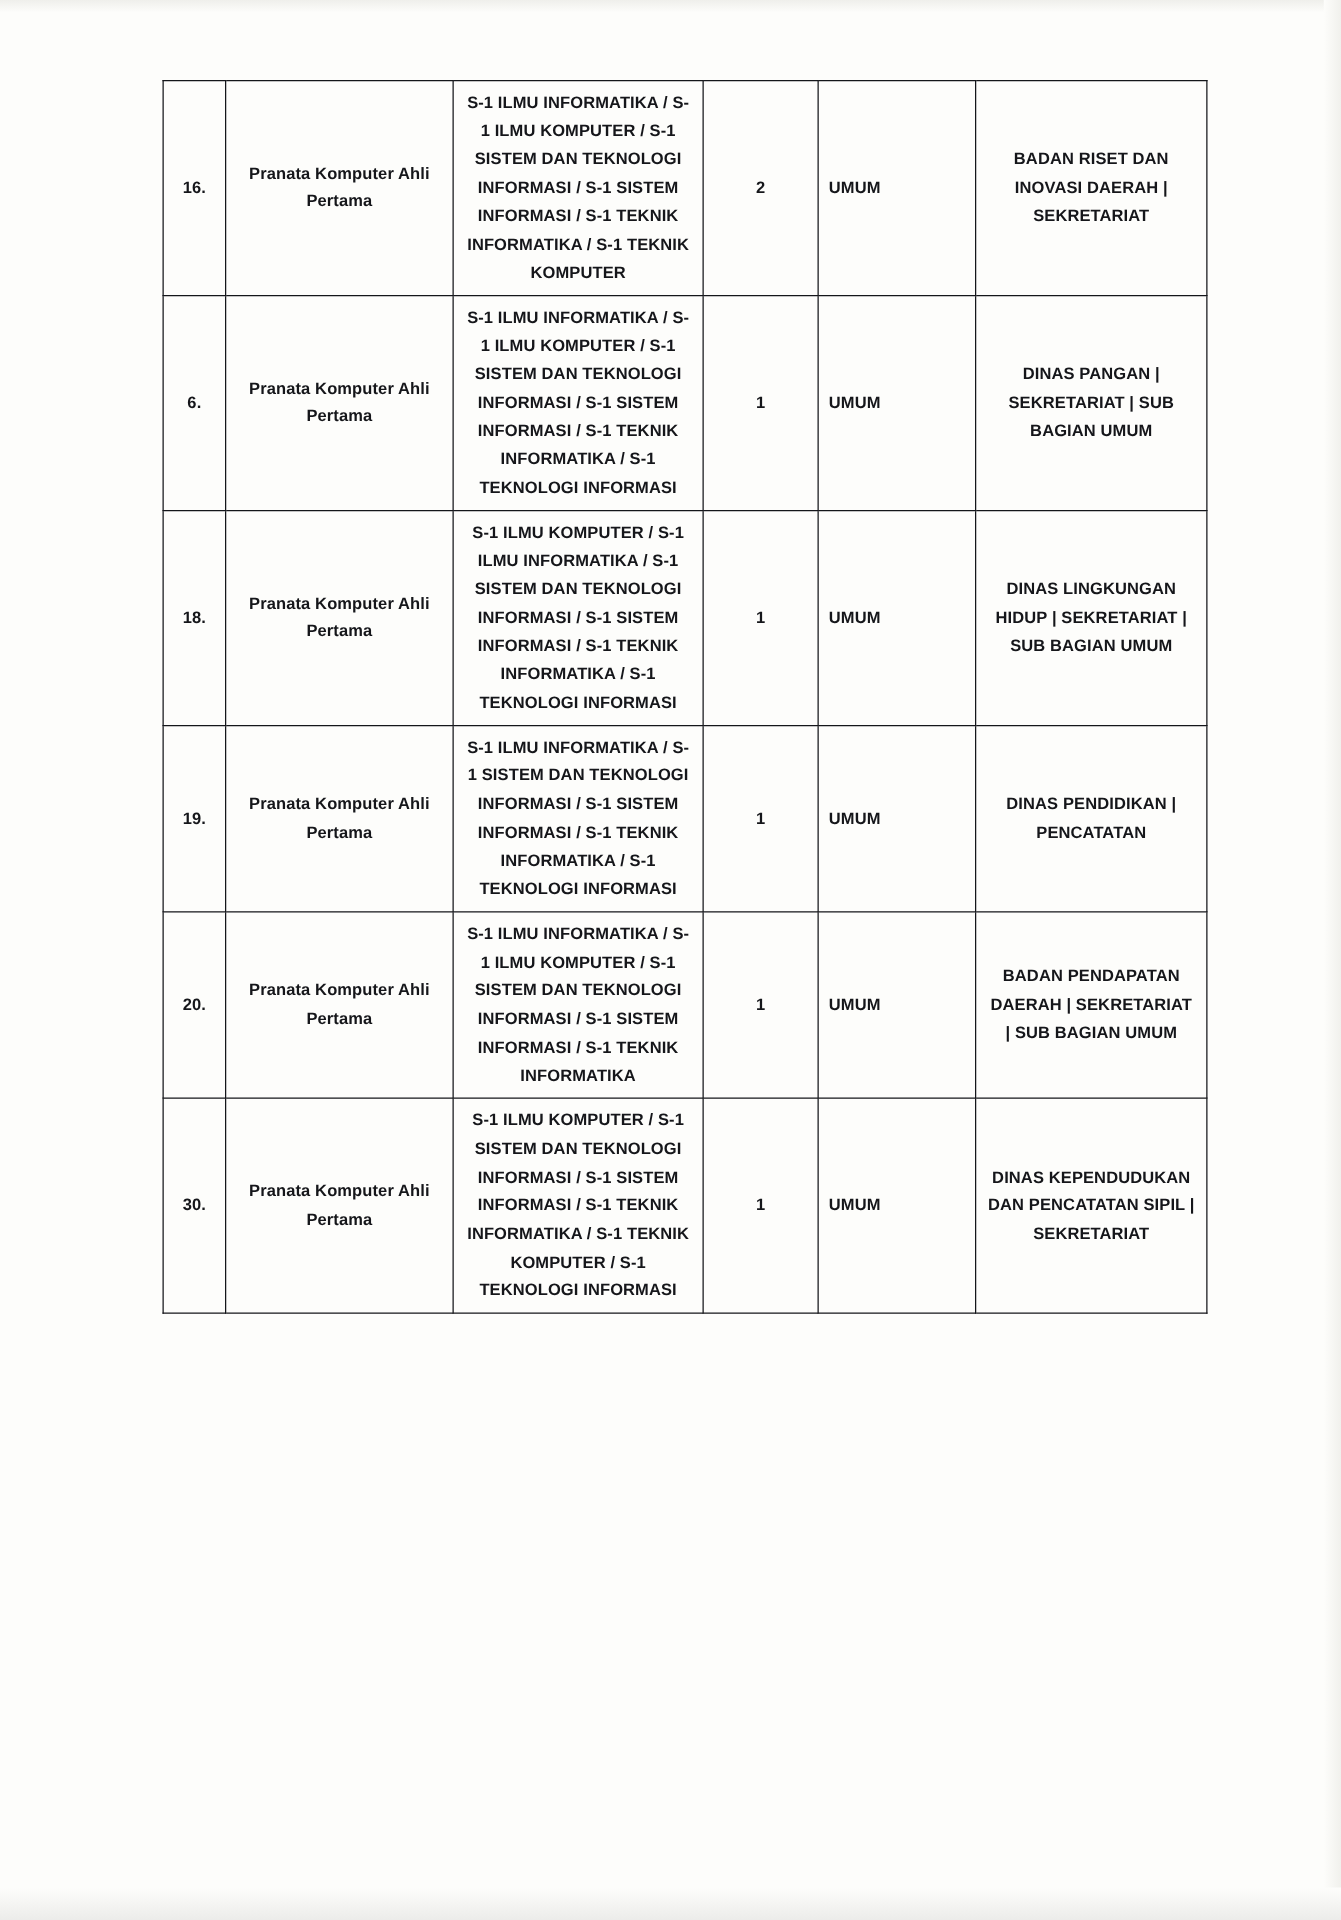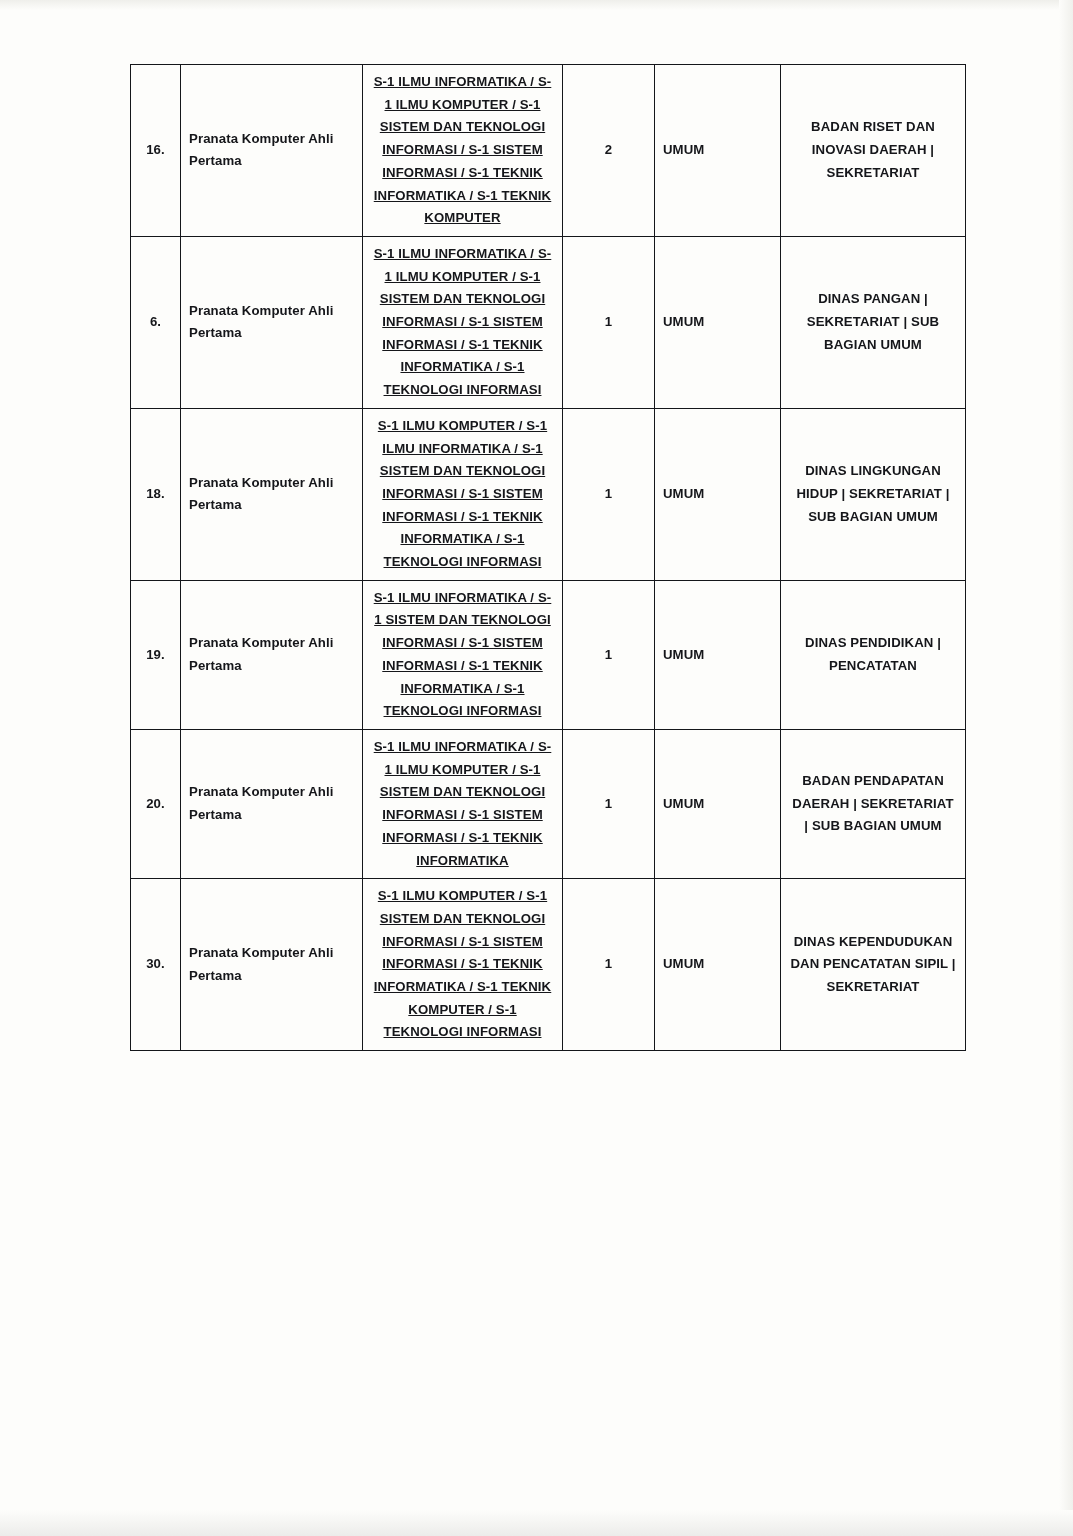--- a/index.html
+++ b/index.html
@@ -62,29 +62,28 @@
   col.c-pend { width: 200px; }
   col.c-jml { width: 92px; }
   col.c-jenis { width: 126px; }
   col.c-unit { width: 185px; }
 
   td.no {
     text-align: center;
     font-size: 13.5px;
   }
   td.jabatan {
-    text-align: left;
+    text-align: center;
     padding-left: 12px;
     margin-top: 20px;
   }
   td.pendidikan {
     text-align: center;
     padding-left: 4px;
     padding-right: 4px;
-    text-decoration: underline;
   }
   td.jumlah {
     text-align: center;
   }
   td.jenis {
     text-align: left;
   }
   td.unit {
     text-align: center;
     padding-left: 12px;

